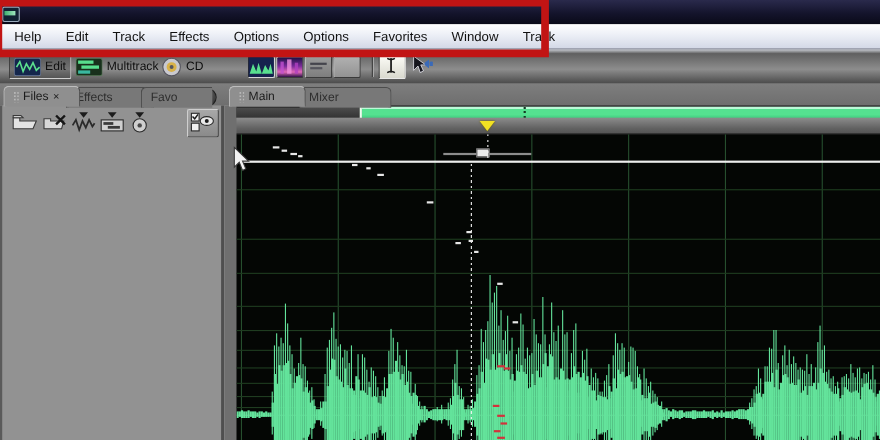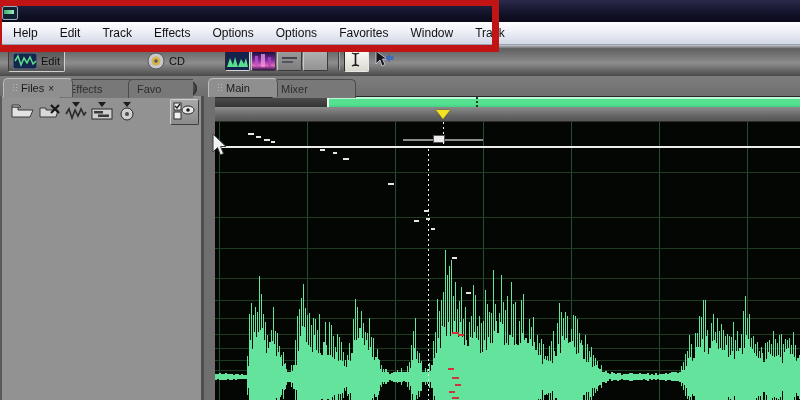--- a/index.html
+++ b/index.html
@@ -140,20 +140,29 @@
     <span class="menu-item">Track</span>
   </div>
 
   <div class="abs" id="toolbar">
     <div class="tb-btn pressed" style="left:8px;">
       <svg class="mini-icon" width="24" height="16">
         <rect x="0" y="0" width="24" height="16" rx="2" fill="#14264c" stroke="#6a7a9a"></rect>
         <polyline points="2,8 5,3 8,12 11,5 14,10 17,4 20,11 23,8" fill="none" stroke="#5ce08e" stroke-width="1.5"></polyline>
       </svg>
       <span class="tb-label">Edit</span>
+    </div>
+    <div class="tb-btn" style="left:64px;">
+      <svg class="mini-icon" width="24" height="16">
+        <rect x="0" y="0" width="24" height="16" rx="2" fill="#18301c" stroke="#5a7a5a"></rect>
+        <rect x="2" y="2" width="14" height="3" fill="#57df8d"></rect>
+        <rect x="5" y="6.5" width="16" height="3" fill="#57df8d"></rect>
+        <rect x="2" y="11" width="11" height="3" fill="#3ab8a0"></rect>
+      </svg>
+      <span class="tb-label">Multitrack</span>
     </div>
     <div class="tb-btn" style="left:142px;">
       <svg class="mini-icon" width="18" height="18">
         <circle cx="9" cy="9" r="8" fill="#c9c9cf" stroke="#55555f"></circle>
         <circle cx="9" cy="9" r="4.5" fill="#d8b24a"></circle>
         <circle cx="9" cy="9" r="1.8" fill="#55555f"></circle>
       </svg>
       <span class="tb-label">CD</span>
     </div>
 

